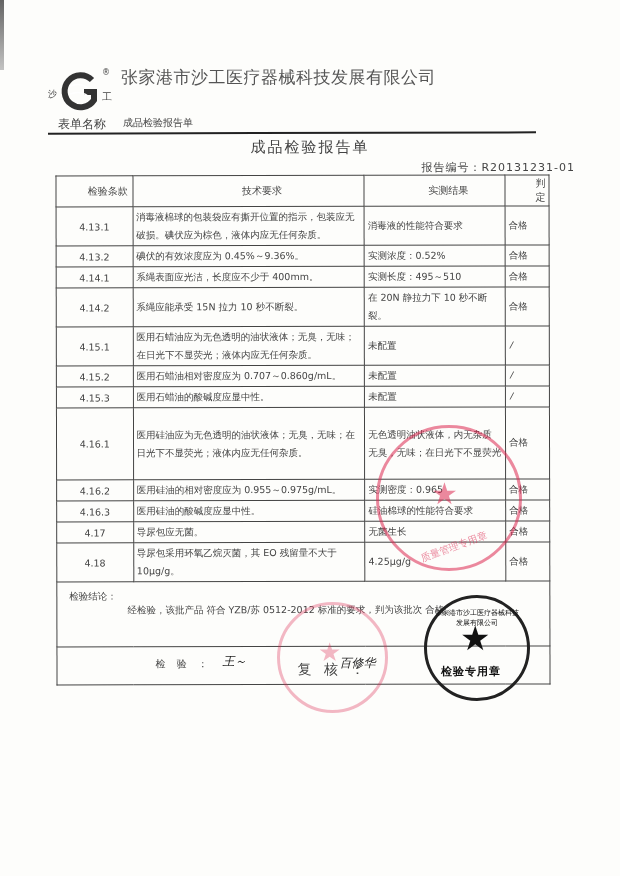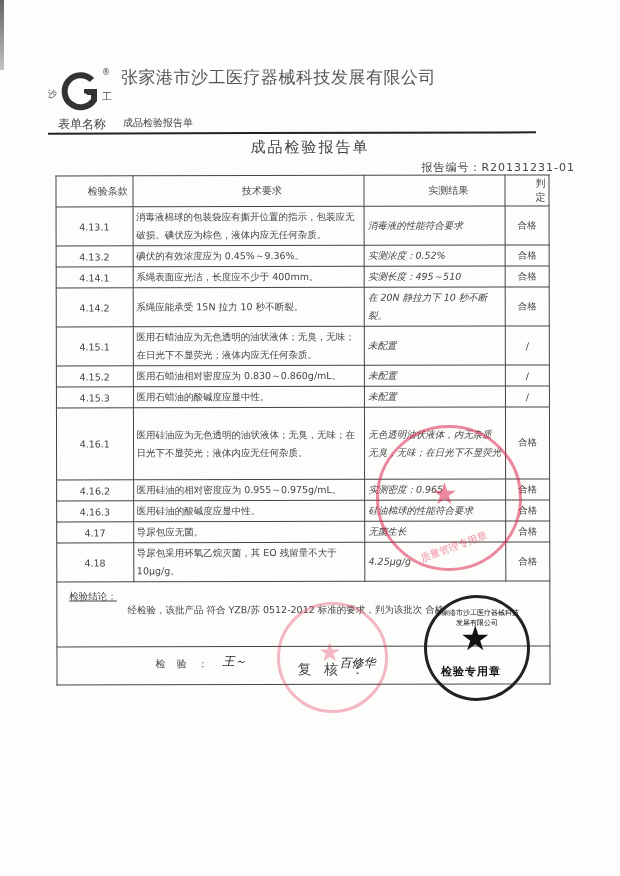--- a/index.html
+++ b/index.html
@@ -22,24 +22,24 @@
   .title { position: absolute; left: 0; width: 620px; top: 138px; text-align: center; font-size: 15px; color: #444; letter-spacing: 2px; }
   .report-no { position: absolute; right: 45px; top: 160px; font-size: 11px; color: #444; letter-spacing: 1px; }
   table.main {
     position: absolute; left: 56px; top: 175px; width: 494px; border-collapse: collapse;
     font-size: 9.5px; color: #444; transform: rotate(-0.12deg);
   }
   table.main td, table.main th { border: 1px solid #444; padding: 1px 3px; vertical-align: middle; }
   table.main th { font-weight: normal; font-size: 10px; height: 13px; padding-left: 30px; }
   td.clause { text-align: center; width: 70px; }
   td.req { width: 227px; line-height: 18px; }
-  td.res { width: 135px; line-height: 18px; font-style: italic; }
-  td.judge { text-align: center; width: 30px; }
+  td.res { width: 135px; line-height: 18px; }
+  td.judge { width: 30px; font-family: Liberation Mono, monospace; }
   .concl { height: 62px; position: relative; }
-  .concl .lbl { position: absolute; left: 12px; top: 8px; font-size: 9.5px; text-decoration: underline; }
+  .concl .lbl { position: absolute; left: 12px; top: 8px; font-size: 9.5px; }
   .concl .txt { position: absolute; left: 70px; top: 22px; font-size: 9.5px; }
   .sign { height: 35px; position: relative; }
   .sign .insp { position: absolute; left: 98px; top: 10px; font-size: 10px; letter-spacing: 4px; }
   .sign .rev { position: absolute; left: 240px; top: 14px; font-size: 14px; letter-spacing: 4px; }
   .sig1 { position: absolute; left: 165px; top: 6px; font-family: "DejaVu Serif", serif; font-style: italic; font-size: 12px; color: #222; }
   .sig2 { position: absolute; left: 282px; top: 8px; font-family: "DejaVu Serif", serif; font-style: italic; font-size: 12px; color: #222; }
   .stamp-red { position: absolute; border-radius: 50%; border: 3px solid rgba(220,40,80,.55); }
   .stamp-red .star { position: absolute; color: rgba(220,40,80,.55); font-size: 30px; }
   .stamp-red .txt { position: absolute; color: rgba(220,40,80,.55); font-size: 10px; }
   .stamp-black { position: absolute; left: 424px; top: 595px; width: 100px; height: 100px; border-radius: 50%; border: 3px solid #222; }
@@ -106,21 +106,21 @@
       <td class="judge">合格</td>
     </tr>
     <tr style="height:38px">
       <td class="clause">4.15.1</td>
       <td class="req">医用石蜡油应为无色透明的油状液体；无臭，无味；在日光下不显荧光；液体内应无任何杂质。</td>
       <td class="res">未配置</td>
       <td class="judge">/</td>
     </tr>
     <tr style="height:19px">
       <td class="clause">4.15.2</td>
-      <td class="req">医用石蜡油相对密度应为 0.830～0.860g/mL。</td>
+      <td class="req">医用石蜡油相对密度应为 0.707～0.860g/mL。</td>
       <td class="res">未配置</td>
       <td class="judge">/</td>
     </tr>
     <tr style="height:19px">
       <td class="clause">4.15.3</td>
       <td class="req">医用石蜡油的酸碱度应显中性。</td>
       <td class="res">未配置</td>
       <td class="judge">/</td>
     </tr>
     <tr style="height:72px">

